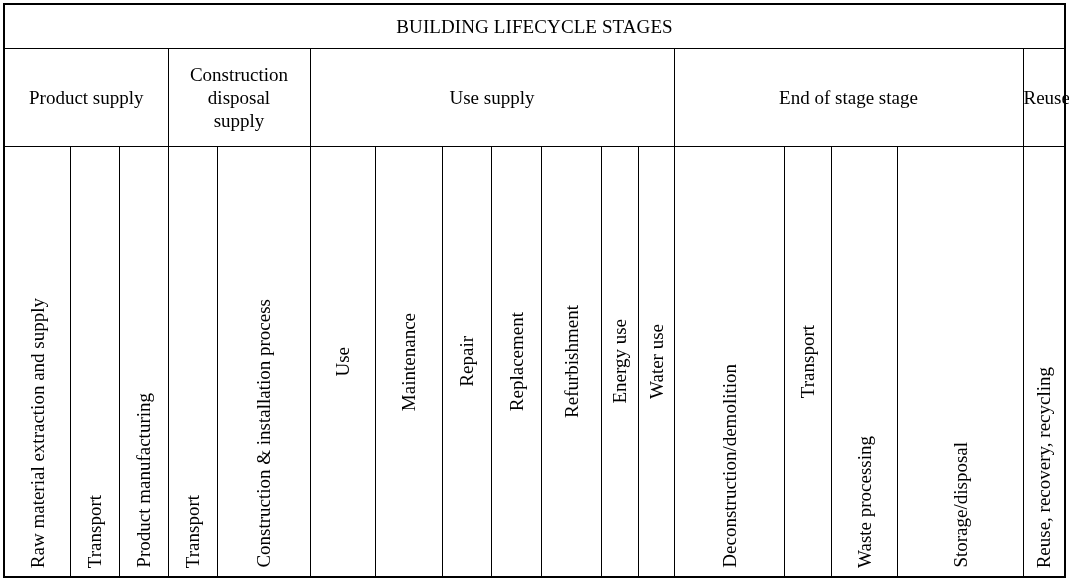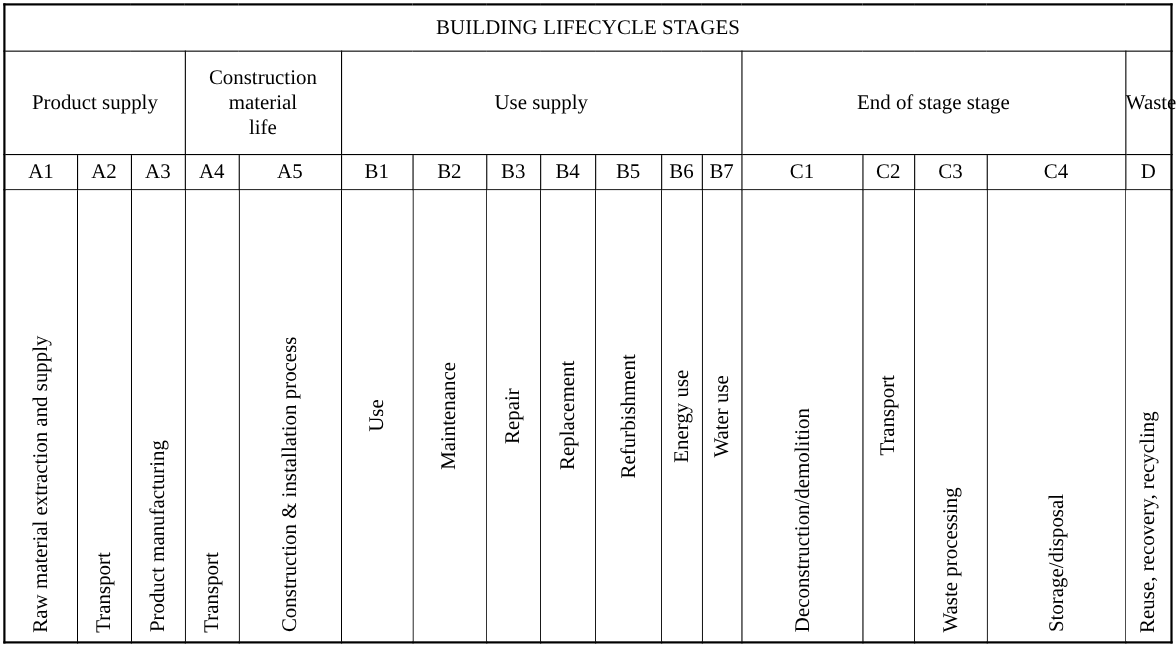--- a/index.html
+++ b/index.html
@@ -137,51 +137,32 @@
     <tbody>
       <tr>
         <td class="title-cell" colspan="17">BUILDING LIFECYCLE STAGES</td>
       </tr>
       <tr id="row-stage-groups">
           <td class="stage-cell sep-right" colspan="3">
             <span class="stack">Product supply</span>
           </td>
           <td class="stage-cell sep-right" colspan="2">
             <span class="stack">Construction</span>
-            <span class="stack">material</span>
-            <span class="stack">life</span>
+            <span class="stack">disposal</span>
+            <span class="stack">supply</span>
           </td>
           <td class="stage-cell sep-right" colspan="7">
             <span class="stack">Use supply</span>
           </td>
           <td class="stage-cell sep-right" colspan="4">
             <span class="stack">End of stage stage</span>
           </td>
           <td class="stage-cell" colspan="1">
-            <span class="stack">Waste</span>
-          </td>
-        </tr>
-      <tr id="row-codes">
-          <td class="code-cell">A1</td>
-          <td class="code-cell">A2</td>
-          <td class="code-cell sep-right">A3</td>
-          <td class="code-cell">A4</td>
-          <td class="code-cell sep-right">A5</td>
-          <td class="code-cell">B1</td>
-          <td class="code-cell">B2</td>
-          <td class="code-cell">B3</td>
-          <td class="code-cell">B4</td>
-          <td class="code-cell">B5</td>
-          <td class="code-cell">B6</td>
-          <td class="code-cell sep-right">B7</td>
-          <td class="code-cell">C1</td>
-          <td class="code-cell">C2</td>
-          <td class="code-cell">C3</td>
-          <td class="code-cell sep-right">C4</td>
-          <td class="code-cell">D</td>
+            <span class="stack">Reuse</span>
+          </td>
         </tr>
       <tr id="row-descriptions">
           <td class="desc-cell anchor-bottom">
             <div class="vinner">
               <span class="vtext">Raw material extraction and supply</span>
             </div>
           </td>
           <td class="desc-cell anchor-bottom">
             <div class="vinner">
               <span class="vtext">Transport</span>

